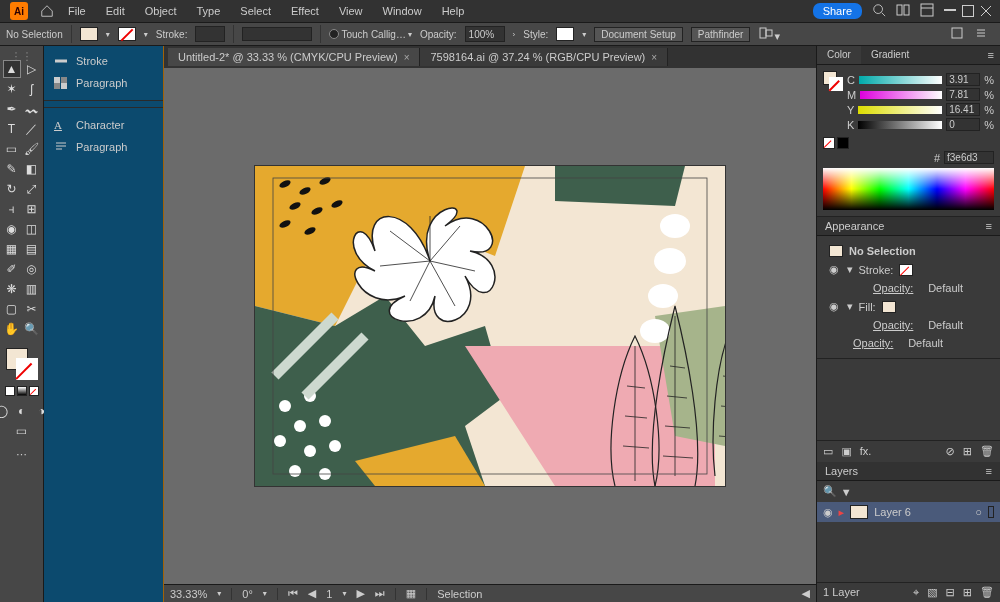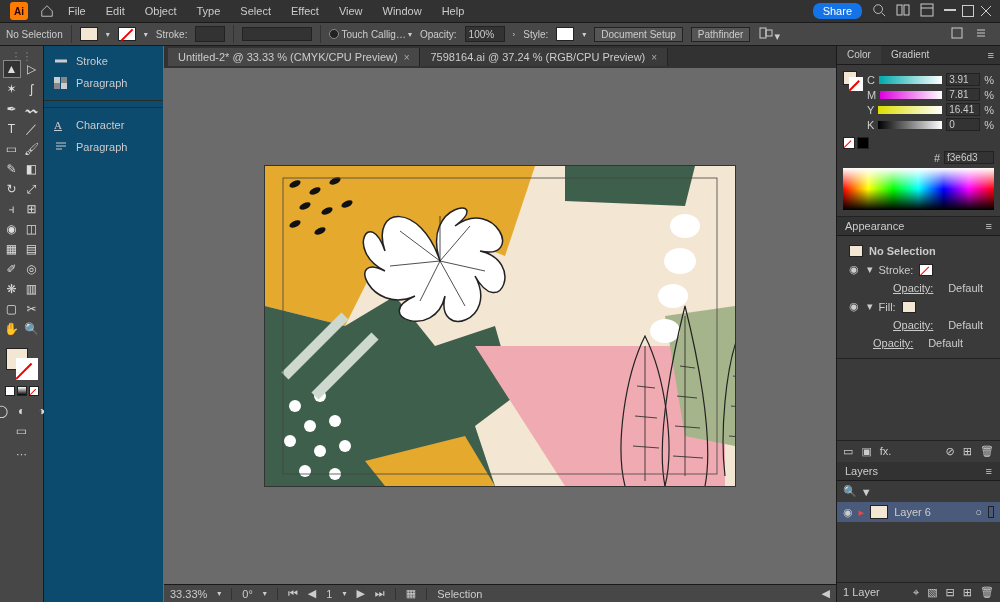--- a/index.html
+++ b/index.html
@@ -45,21 +45,21 @@
 .tabs { height: 22px; background: #323232; display: flex; align-items: center; padding-left: 4px; gap: 0; }
 .tab { padding: 3px 10px; background: #474747; border-right:1px solid #222; display:flex; align-items:center; gap:6px; font-size:10px;}
 .tab.inactive { background:#3a3a3a; color:#999;}
 .tab .x{ font-size:10px; color:#aaa;}
 .canvas-wrap { flex: 1; background: #6b6b6b; display:flex; align-items:center; justify-content:center; position:relative; overflow:hidden;}
 .artboard { width: 470px; height: 320px; background:#fff; position:relative; box-shadow:0 0 0 1px #333;}
 .artboard svg { position:absolute; inset:0; }
 .statusbar { height: 18px; background:#474747; border-top:1px solid #1a1a1a; display:flex; align-items:center; gap:10px; padding:0 6px; font-size:10px;}
 .statusbar .sep{ width:1px; height:12px; background:#333;}
 
-.right-panels { width: 164px; background: #3a3a3a; border-left:1px solid #1a1a1a; display:flex; flex-direction:column; }
+.right-panels { width: 184px; background: #3a3a3a; border-left:1px solid #1a1a1a; display:flex; flex-direction:column; }
 .ptabs { display:flex; background:#323232; border-bottom:1px solid #1a1a1a;}
 .ptab { padding:3px 10px; font-size:10px; cursor:pointer;}
 .ptab.act { background:#3a3a3a;}
 .panel { padding:6px; border-bottom:1px solid #222;}
 .slider-row{ display:flex; align-items:center; gap:4px; margin:2px 0; font-size:10px;}
 .slider-row .s{ flex:1; height:8px; background:linear-gradient(to right,#0aa,#fff); position:relative; }
 .slider-row .s.m{ background:linear-gradient(to right,#d0d,#fff);}
 .slider-row .s.y{ background:linear-gradient(to right,#dd0,#fff);}
 .slider-row .s.k{ background:linear-gradient(to right,#000,#fff);}
 .slider-row input{ width:34px; background:#333; border:1px solid #222; color:#ccc; font-size:10px; padding:0 2px;}

